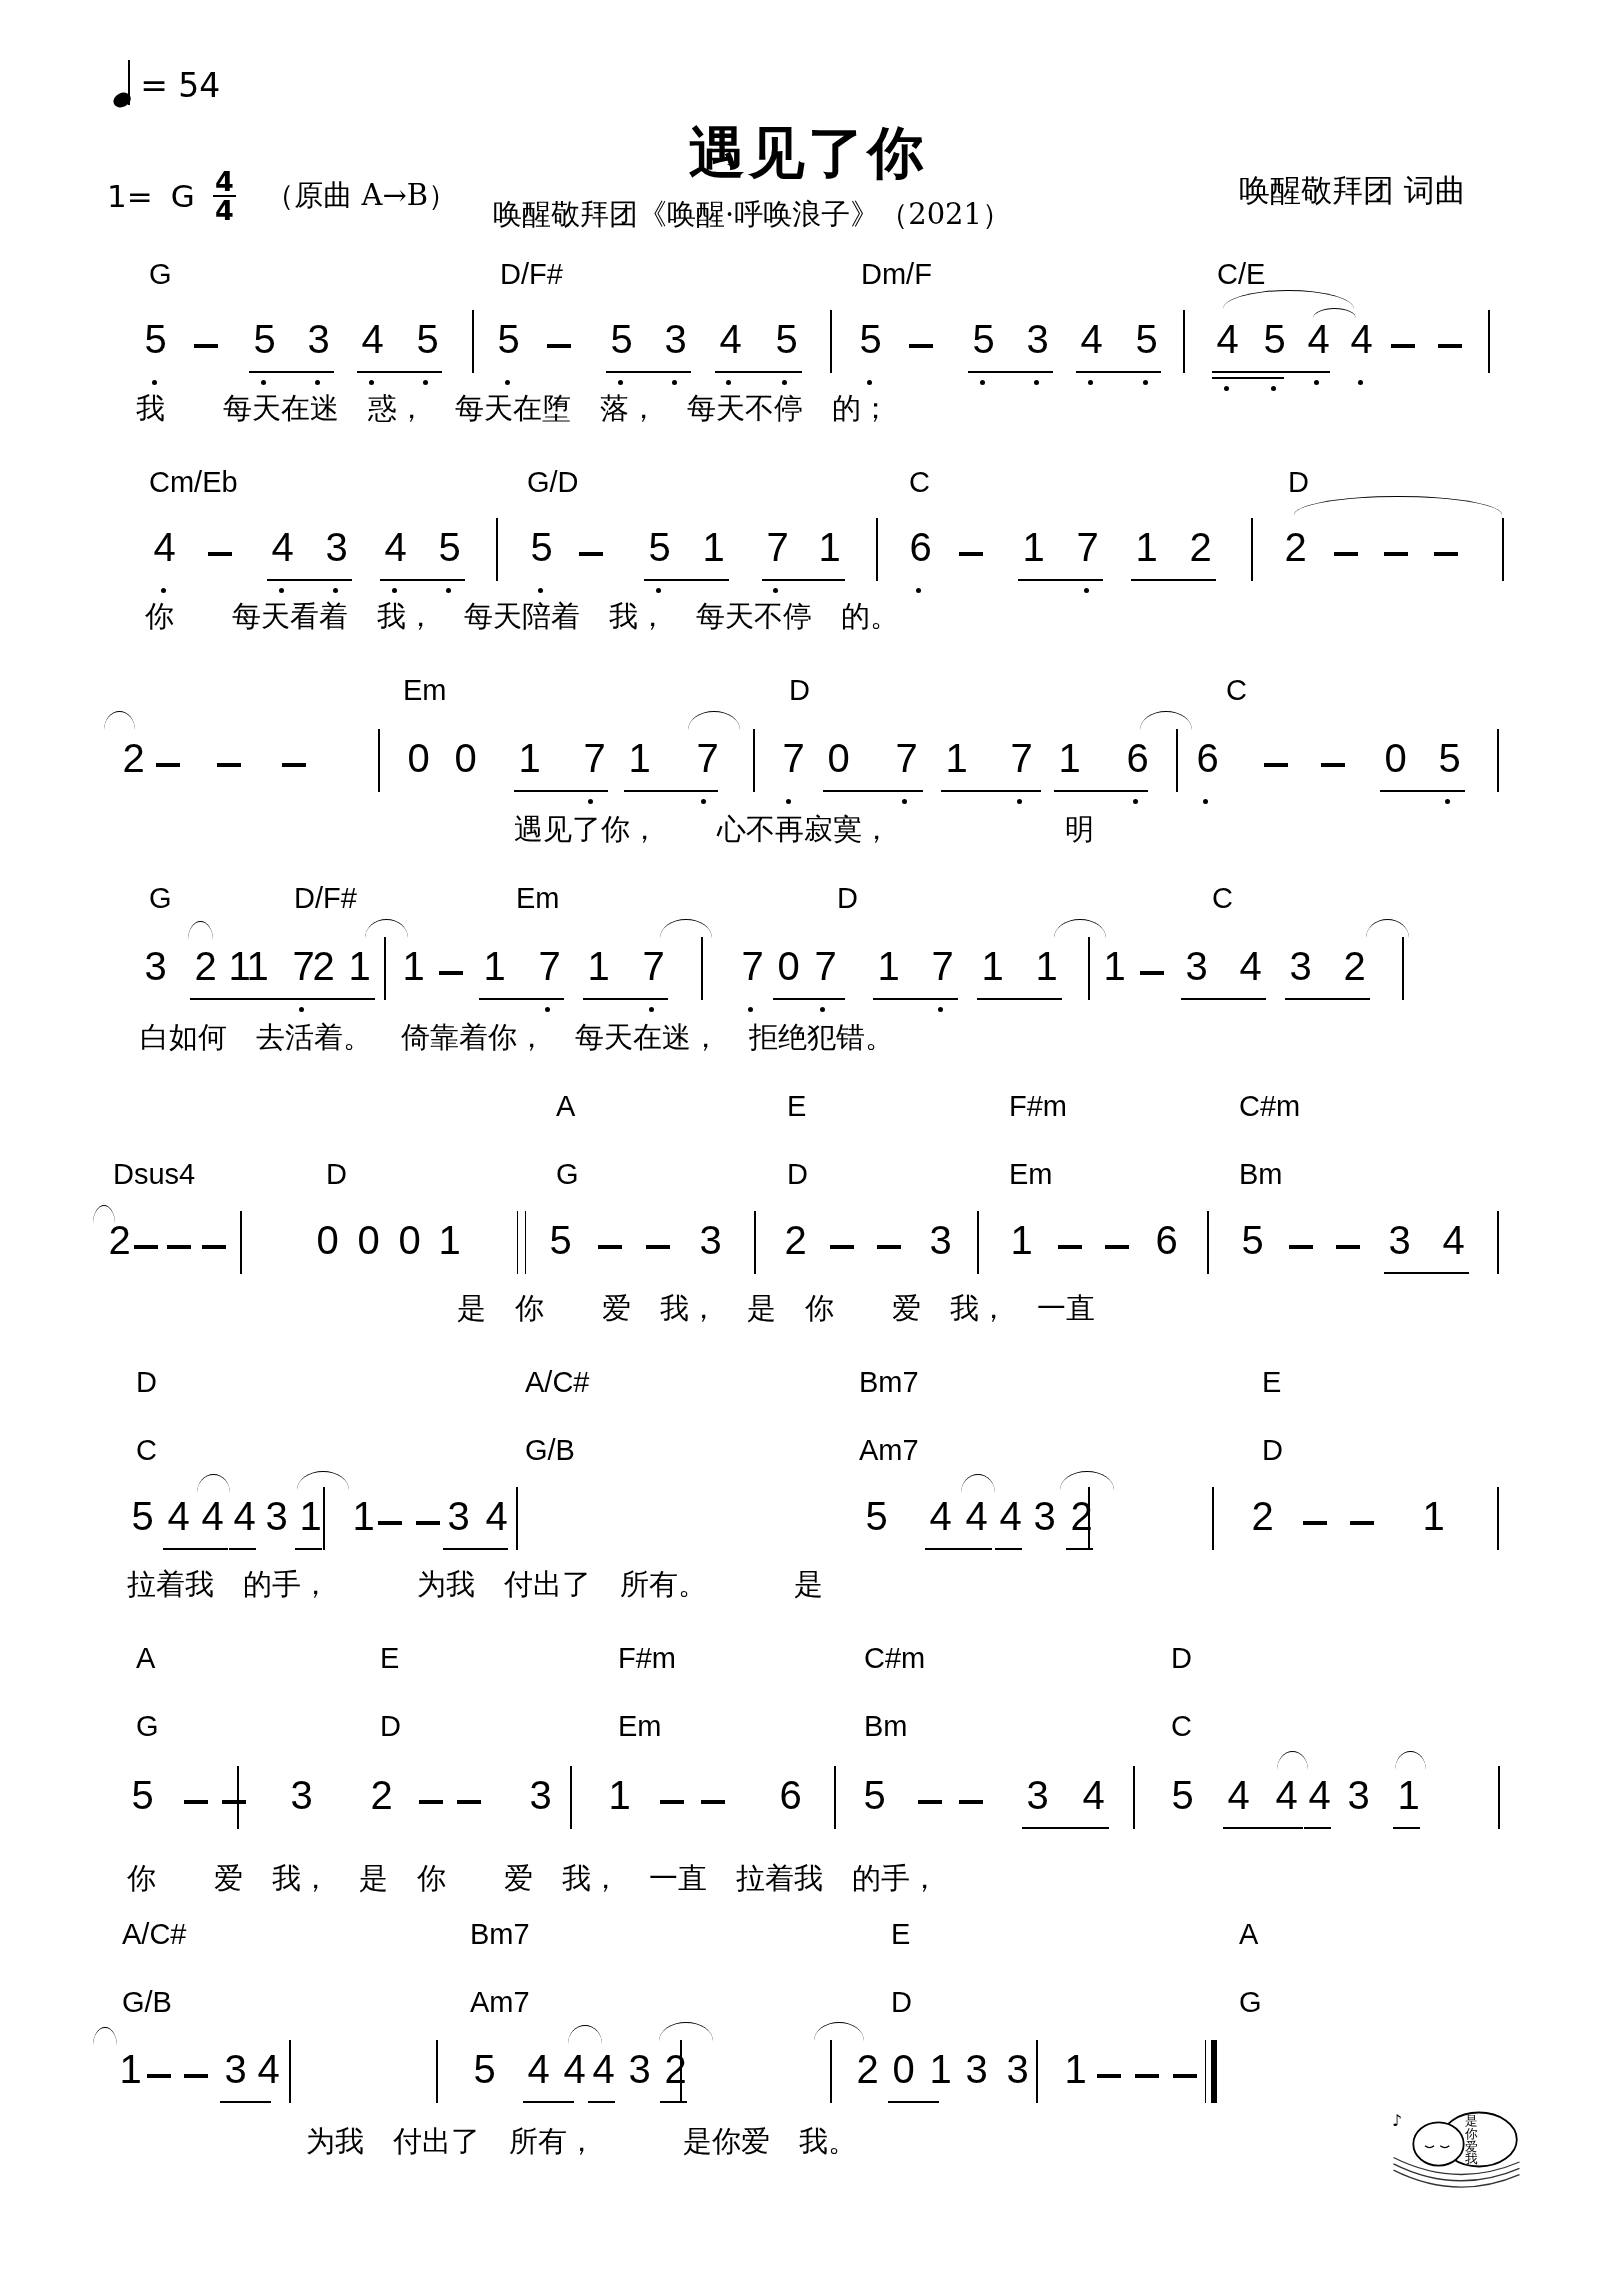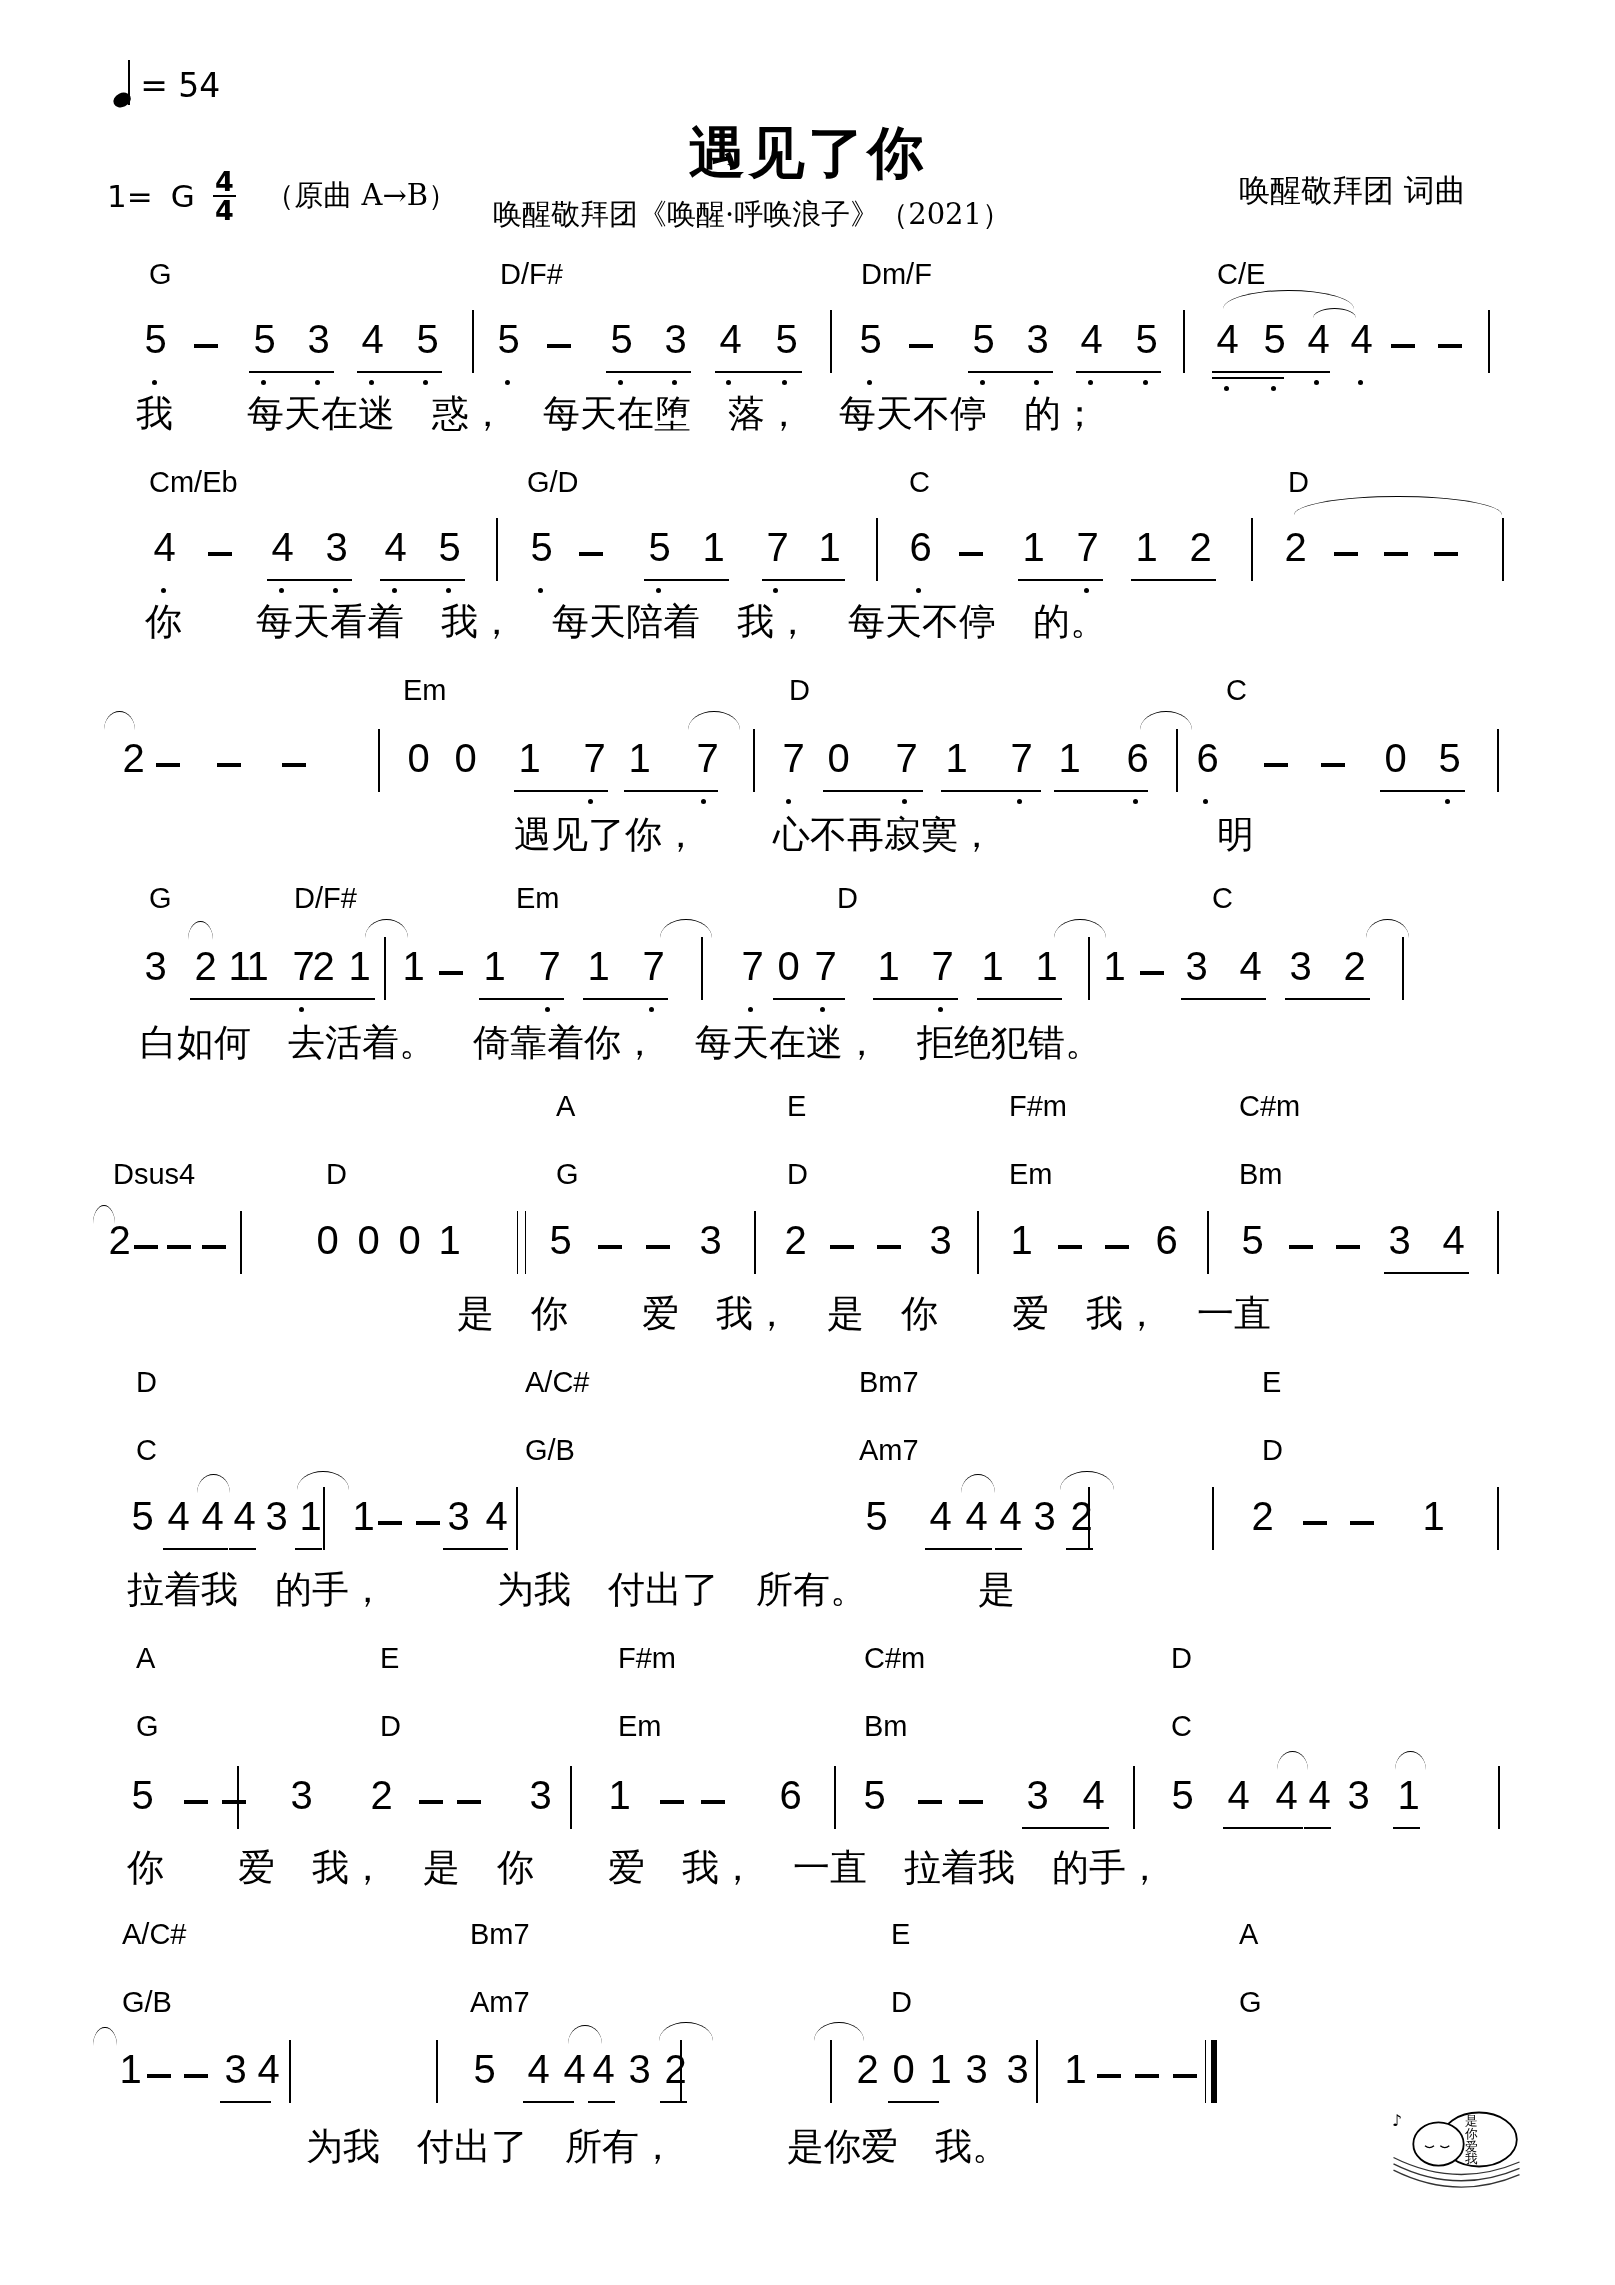--- a/index.html
+++ b/index.html
@@ -24,21 +24,21 @@
   .n { position:absolute; font-size:40px; font-family:"Liberation Sans","DejaVu Sans",sans-serif; top:0; width:31px; text-align:center; }
   .dash { position:absolute; width:23.5px; height:3.6px; background:#000; top:27px; }
   .bl { position:absolute; width:1.8px; height:63px; background:#000; top:-7.2px; }
   .bl.dbl { width:7.2px; background:none; border-left:1.8px solid #000; border-right:1.8px solid #000; }
   .bl.end { width:11px; background:none; border-left:1.8px solid #000; }
   .bl.end::after { content:""; position:absolute; left:5.4px; top:0; width:5.4px; height:63px; background:#000; }
   .ul { position:absolute; height:1.8px; background:#000; top:54px; }
   .ul2 { top:60px; }
   .dot { position:absolute; width:5.4px; height:5.4px; background:#000; border-radius:50%; top:63px; }
   .tie { position:absolute; height:18px; border-top:1.8px solid #000; border-radius:50% 50% 0 0 / 100% 100% 0 0; top:-20px; }
-  .lyr { position:absolute; font-size:37px; font-family:"DejaVu Sans","Liberation Sans",sans-serif; }
+  .lyr { position:absolute; font-size:29px; font-family:"DejaVu Sans","Liberation Sans",sans-serif; }
   .logo { left:1384px; top:2108px; width:145px; height:81px; }
 </style>
 </head>
 <body>
 
 <div class="abs tempo">
   <span class="note">
       <span class="stem"></span>
       <span class="head"></span>
     </span>
@@ -439,21 +439,21 @@
     <span class="ul" style="left:1223px;width:80px"></span>
     <span class="tie" style="left:1277px;width:31px;top:-22px"></span>
     <span class="n" style="left:1304px">4</span>
       <span class="ul" style="left:1304px;width:27px"></span>
     <span class="n" style="left:1343px">3</span>
     <span class="n" style="left:1393px">1</span>
       <span class="ul" style="left:1393px;width:27px"></span>
     <span class="tie" style="left:1395px;width:31px;top:-22px"></span>
     <span class="bl" style="left:1498px"></span>
   </div>
-  <div class="lyr" style="left:127px;top:201px">你　　爱　我，　是　你　　爱　我，　一直　拉着我　的手，</div>
+  <div class="lyr" style="left:127px;top:217px">你　　爱　我，　是　你　　爱　我，　一直　拉着我　的手，</div>
 </div>
 
 <div class="system" style="top:1918px">
   <span class="chord" style="left:122px;top:0">A/C#</span>
   <span class="chord" style="left:470px;top:0">Bm7</span>
   <span class="chord" style="left:891px;top:0">E</span>
   <span class="chord" style="left:1239px;top:0">A</span>
   <span class="chord" style="left:122px;top:68px">G/B</span>
   <span class="chord" style="left:470px;top:68px">Am7</span>
   <span class="chord" style="left:891px;top:68px">D</span>

